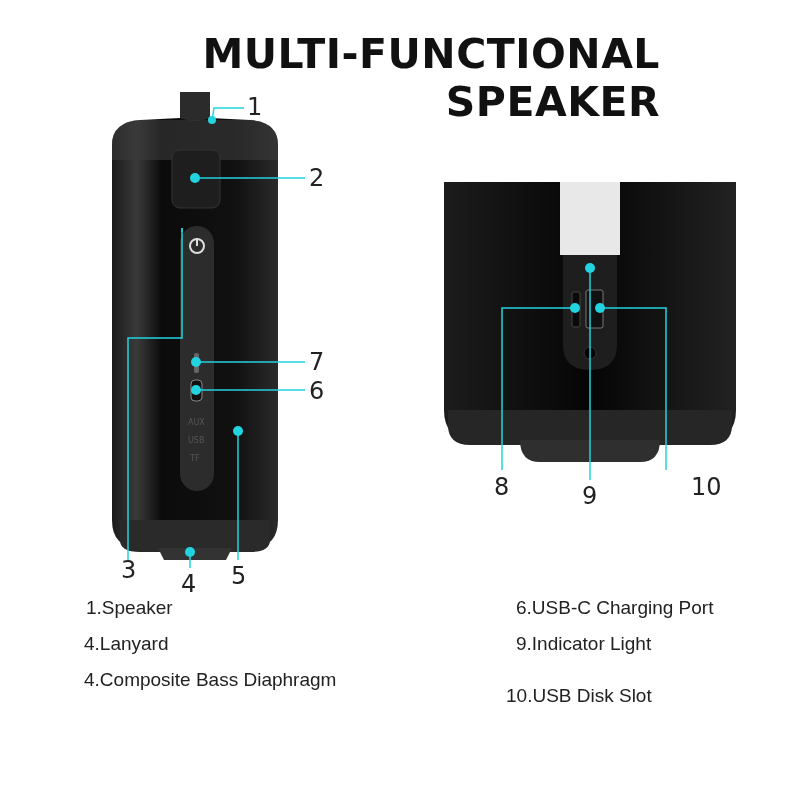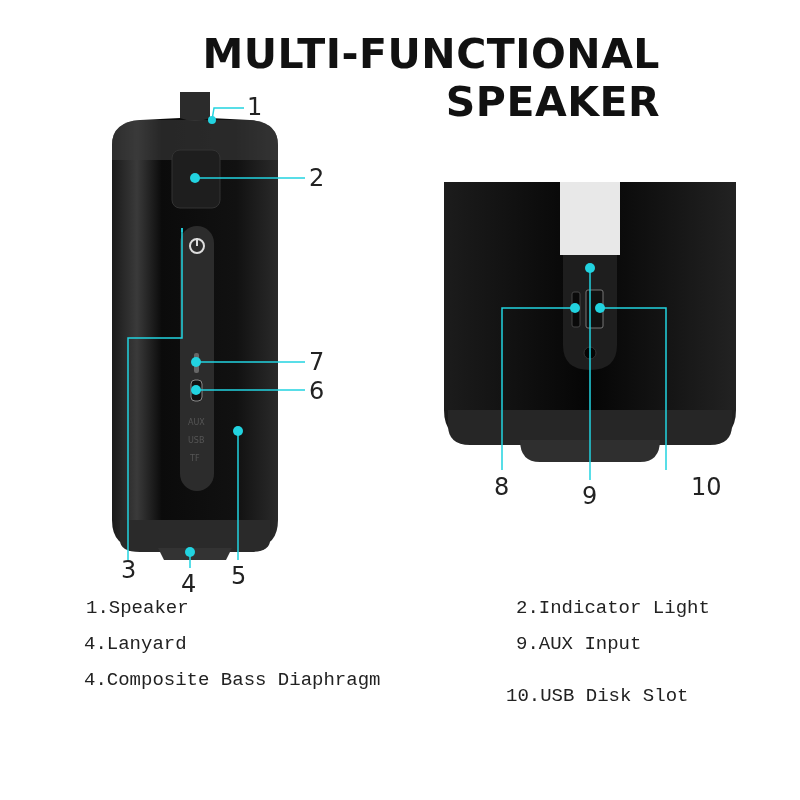--- a/index.html
+++ b/index.html
@@ -1,20 +1,20 @@
 <!DOCTYPE html>
 <html><head>
 <meta charset="utf-8">
 <style>
   html,body{margin:0;padding:0;background:#fff;}
   body{width:800px;height:800px;position:relative;overflow:hidden;font-family:"Liberation Sans","DejaVu Sans",sans-serif;color:#1a1a1a;}
   .title{position:absolute;left:16px;top:30px;width:644px;text-align:right;font-family:"DejaVu Sans","Liberation Sans",sans-serif;font-weight:bold;font-size:41px;letter-spacing:0.5px;color:#111;}
   svg.diagram{position:absolute;left:0;top:0;}
   .num{position:absolute;font-size:24px;color:#222;font-family:"DejaVu Sans","Liberation Sans",sans-serif;}
-  .legend{position:absolute;font-size:19px;color:#222;font-family:Liberation Mono, monospace;}
+  .legend{position:absolute;font-size:19px;color:#222;font-family:Liberation Sans, sans-serif;}
   .legend div{height:36px;line-height:36px;white-space:nowrap;}
 </style>
 </head>
 <body>
 
 <div class="title">MULTI-FUNCTIONAL SPEAKER</div>
 
 <svg class="diagram" width="800" height="800">
   <defs>
     <linearGradient id="body" x1="0" x2="1">
@@ -99,16 +99,16 @@
 <span class="num" style="left:494px;top:473px">8</span>
 <span class="num" style="left:582px;top:482px">9</span>
 <span class="num" style="left:691px;top:473px">10</span>
 
 <div class="legend" style="left:84px;top:590px">
   <div style="padding-left:2px">1.Speaker</div>
   <div>4.Lanyard</div>
   <div>4.Composite Bass Diaphragm</div>
 </div>
 <div class="legend" style="left:506px;top:590px">
-  <div style="padding-left:10px">2.Indicator Light</div>
-  <div style="padding-left:10px">9.AUX Input</div>
+  <div style="padding-left:10px">6.USB-C Charging Port</div>
+  <div style="padding-left:10px">9.Indicator Light</div>
   <div style="margin-top:16px">10.USB Disk Slot</div>
 </div>
 
 </body></html>

